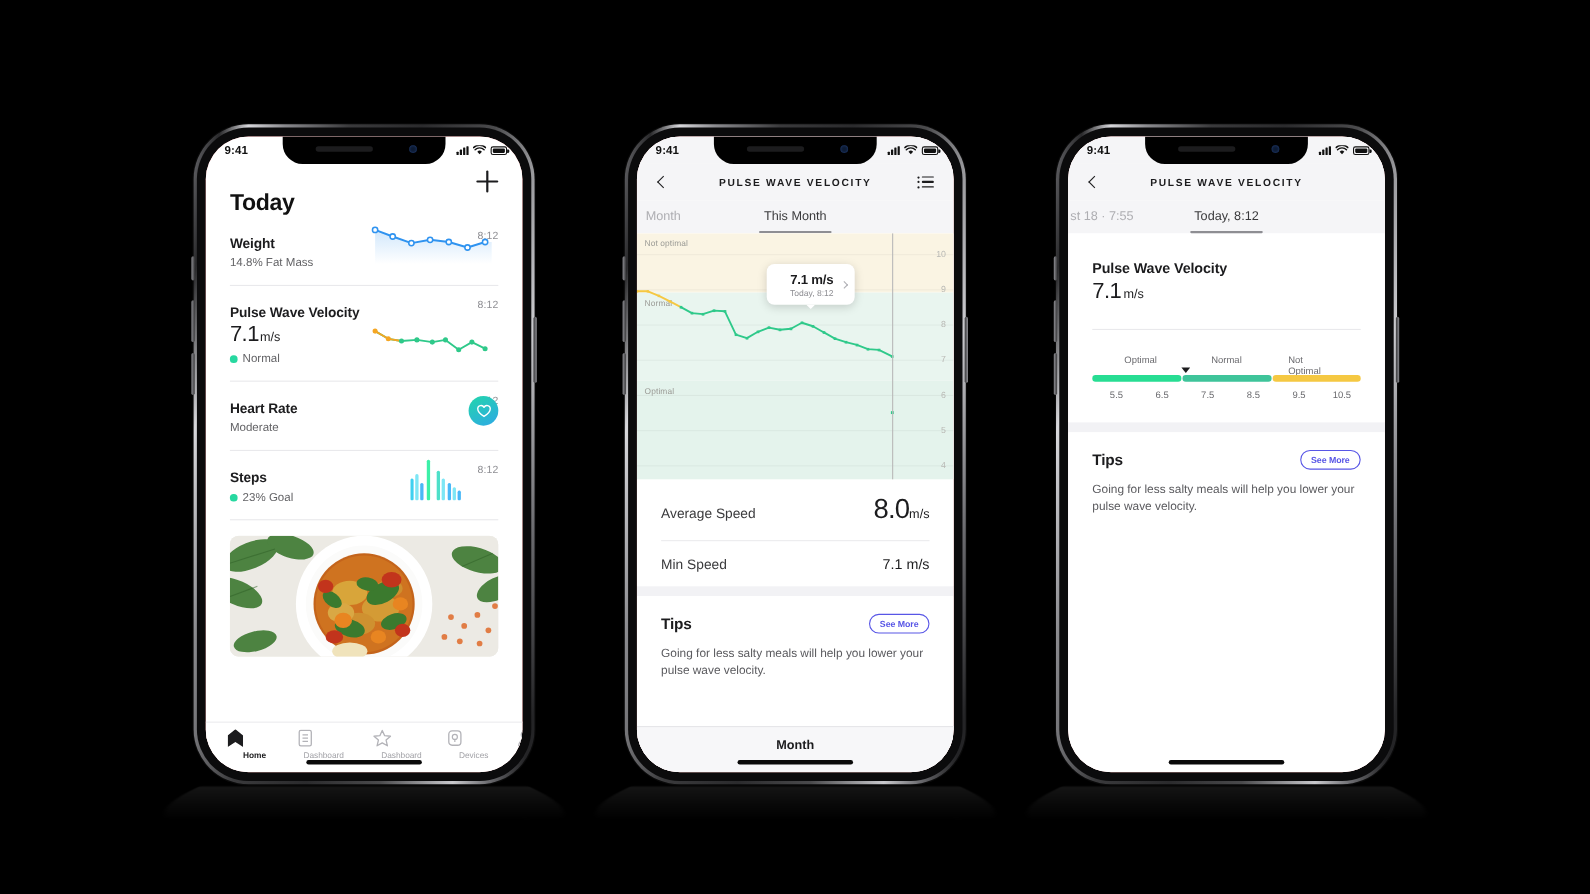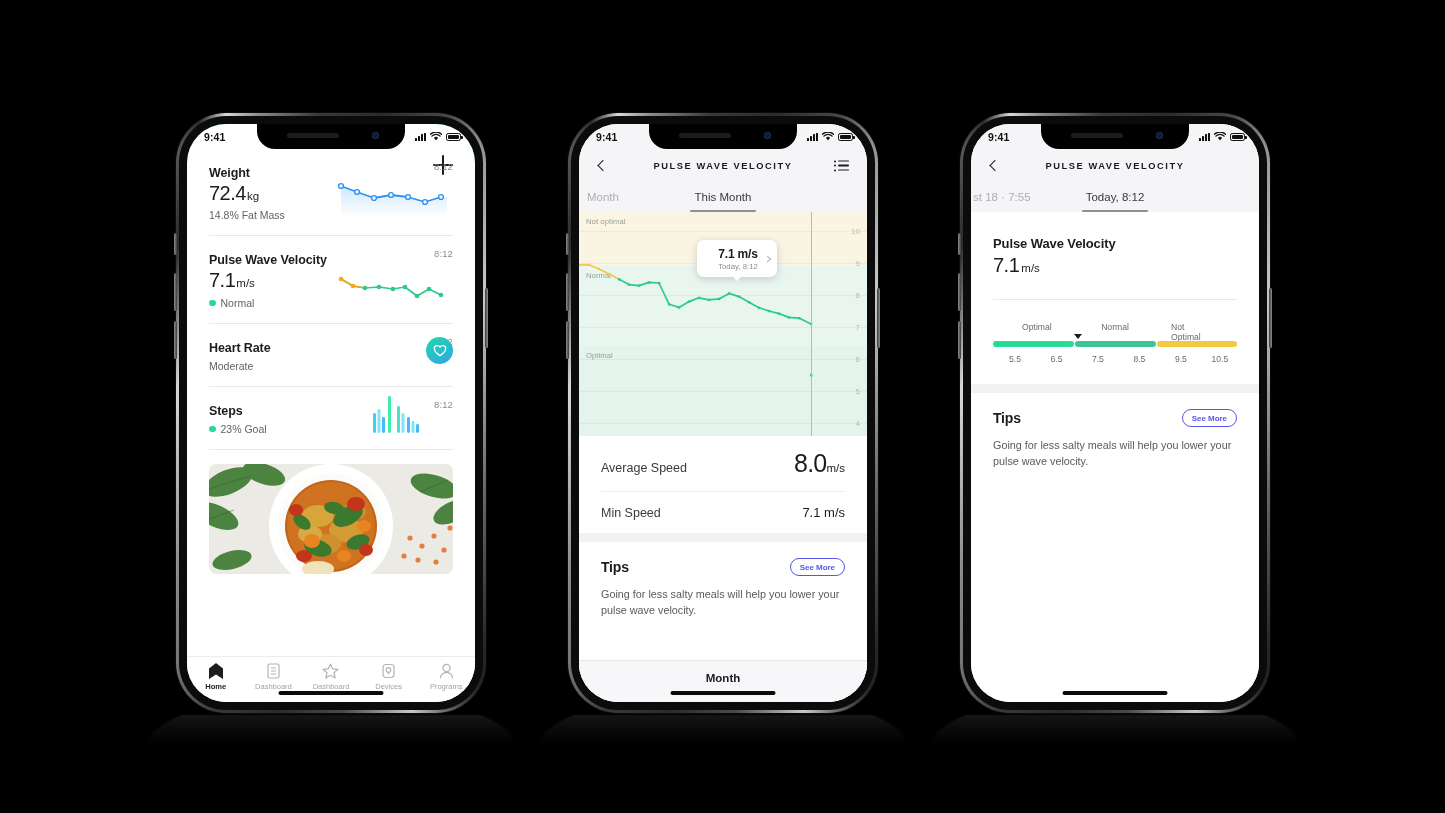--- a/index.html
+++ b/index.html
@@ -11,21 +11,21 @@
   
   .phone { position:absolute; width:310px; height:600px; }
   .phone .band {
     position:absolute; inset:0; border-radius:50px;
     background:linear-gradient(100deg,#6e6e72 0%,#2a2a2c 6%,#d8d8dc 12%,#8a8a8e 20%,#3a3a3c 34%,#2b2b2d 50%,#4a4a4c 66%,#c9c9cd 82%,#6a6a6e 90%,#242426 97%);
     box-shadow:0 0 0 1px #0a0a0a, 0 14px 34px rgba(0,0,0,.85);
   }
   .phone .band2 { position:absolute; inset:3px; border-radius:47px; background:#0b0b0c; }
   .phone .screen {
     position:absolute; left:11px; top:11px; right:11px; bottom:11px;
-    border-radius:39px; background:#14b8a6; overflow:hidden;
+    border-radius:39px; background:#fca5a5; overflow:hidden;
   }
   .phone .btn-sil { position:absolute; left:-2px; width:3px; border-radius:2px;
                     background:linear-gradient(90deg,#8d8d92,#3a3a3c); }
   .phone .btn-r   { position:absolute; right:-2px; width:3px; border-radius:2px;
                     background:linear-gradient(90deg,#3a3a3c,#8d8d92); }
   .reflection {
     position:absolute; width:300px; height:42px; left:5px; top:602px;
     background:linear-gradient(180deg,rgba(255,255,255,.085),rgba(255,255,255,0));
     border-radius:0 0 34px 34px;
     transform:perspective(120px) rotateX(58deg); transform-origin:top center;
@@ -78,21 +78,21 @@
   .hr-badge { position:absolute; right:0; bottom:22px; width:27px; height:27px; border-radius:50%;
               background:linear-gradient(150deg,#23d6ab,#2ea8e6);
               display:flex; align-items:center; justify-content:center; }
   .meal { margin:14px 22px 0 22px; height:110px; border-radius:8px; overflow:hidden; position:relative;
           background:#efefea; }
 
   .tabbar { position:relative; z-index:22; height:46px; background:rgba(255,255,255,.97);
             border-top:1px solid #ececee; display:flex; align-items:flex-start; padding-top:5px; }
   .tab { flex:1; display:flex; flex-direction:column; align-items:center; gap:3px; }
   .tab .ico { height:17px; display:flex; align-items:center; }
-  .tab .tlabel { font-size:7.6px; color:#a3a3a8; letter-spacing:-.05px; }
+  .tab .tlabel { font-size:7.6px; color:#a3a3a8; letter-spacing:-.05px;margin-left:34px; }
   .tab.active .tlabel { color:#1c1c1e; font-weight:700; }
 
   
   .navhdr { position:relative; height:33px; background:#f5f5f7; display:flex;
             align-items:center; justify-content:center; }
   .navhdr .navtitle { font-size:9.3px; font-weight:700; letter-spacing:1.55px; color:#1c1c1e; }
   .chev-back { position:absolute; left:18px; top:50%; transform:translateY(-50%); width:9px; height:9px; }
   .chev-back::before { content:""; position:absolute; left:2px; top:0px; width:7px; height:7px;
                        border-left:1.6px solid #1c1c1e; border-bottom:1.6px solid #1c1c1e;
                        transform:rotate(45deg); }
@@ -199,25 +199,25 @@
               <path d="M0.5 2.2 a8 8 0 0 1 11 0" stroke="#111" stroke-width="1.3" fill="none" stroke-linecap="round"></path>
             </svg>
             <div class="batt">
                 <i></i>
               </div>
           </div>
         </div>
 
         <div class="p1-scroll">
           <div class="p1-plus"></div>
+          <div class="p1-title">Today</div>
 
           <div class="metric">
             <div class="mtime">8:12</div>
             <div class="mlabel">Weight</div>
-            <div class="mval"><span>72.4</span><span class="unit">kg</span></div>
             <div class="msub">
                 <span>14.8% Fat Mass</span>
               </div>
             <div class="spark">
               <svg width="118" height="40" viewBox="0 0 118 40">
                 <defs>
                     <linearGradient id="wgrad" x1="0" y1="0" x2="0" y2="1">
                   <stop offset="0%" stop-color="#2f93f0" stop-opacity=".22"></stop>
                   <stop offset="100%" stop-color="#2f93f0" stop-opacity="0"></stop>
                     </linearGradient>

